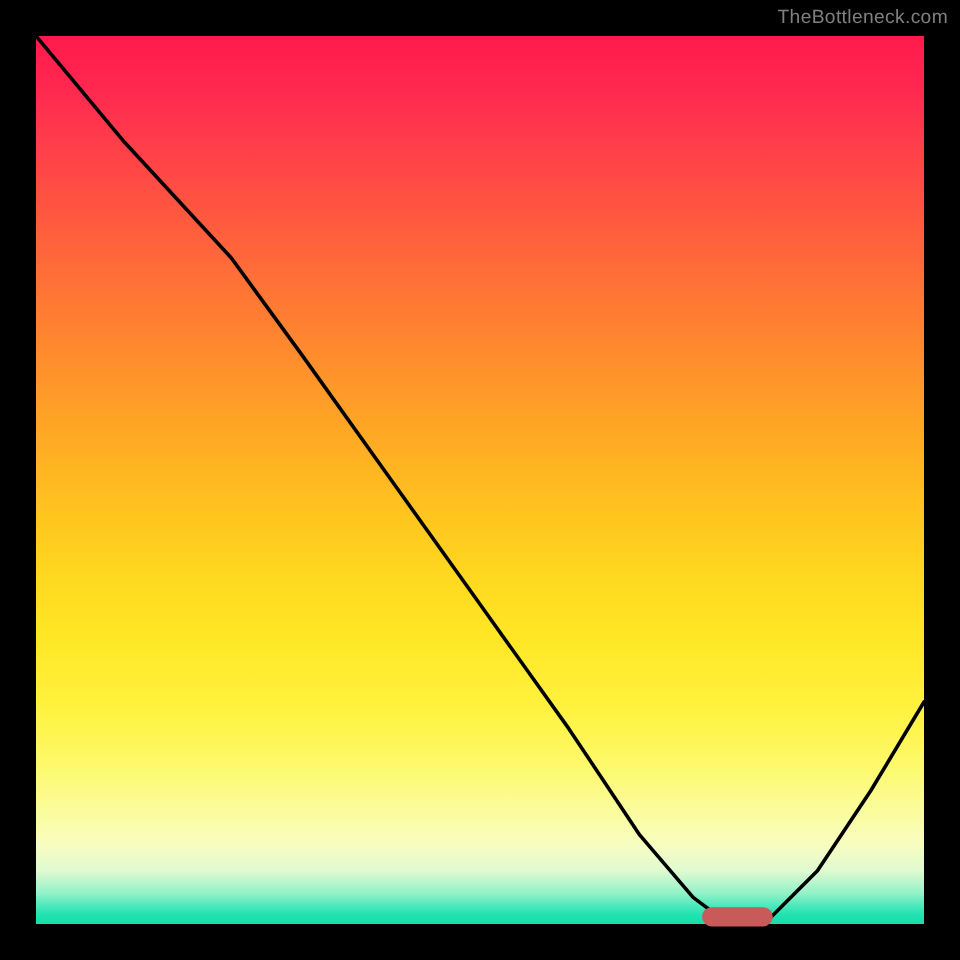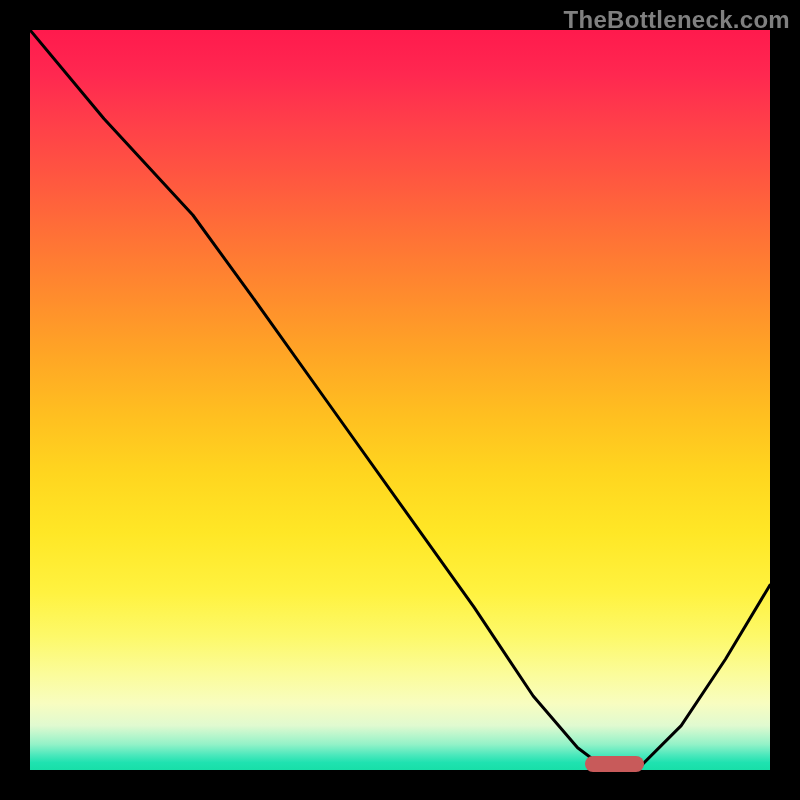--- a/index.html
+++ b/index.html
@@ -42,22 +42,22 @@
       #4ae8bc 98%,
       #1fe2b0 99%,
       #18dfa8 100%
     );
   }
   .watermark {
     position: absolute;
     top: 6px;
     right: 10px;
     color: #808080;
-    font-size: 24px;
-    font-weight: 700;
+    font-size: 16px;
+    font-weight: 400;
     letter-spacing: 0.3px;
   }
   .curve-svg {
     position: absolute;
     top: 30px;
     left: 30px;
     width: 740px;
     height: 740px;
   }
   .marker {

